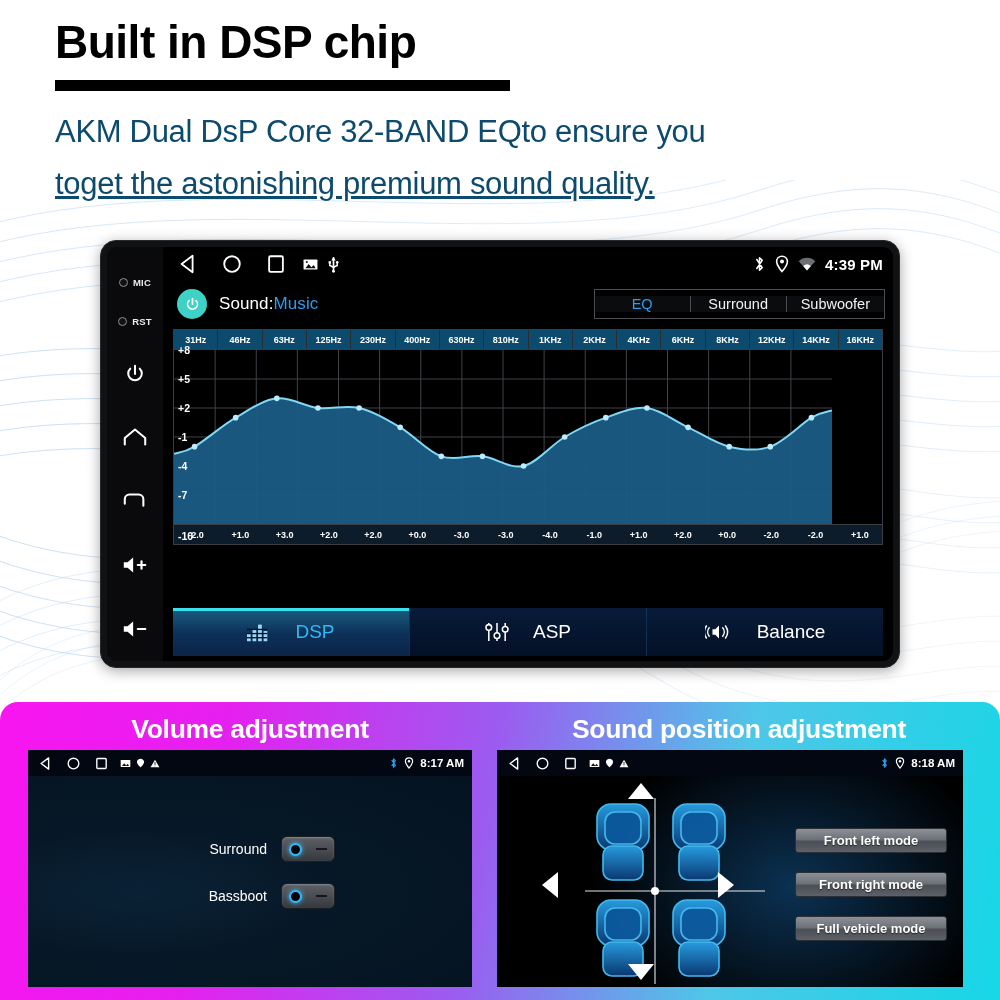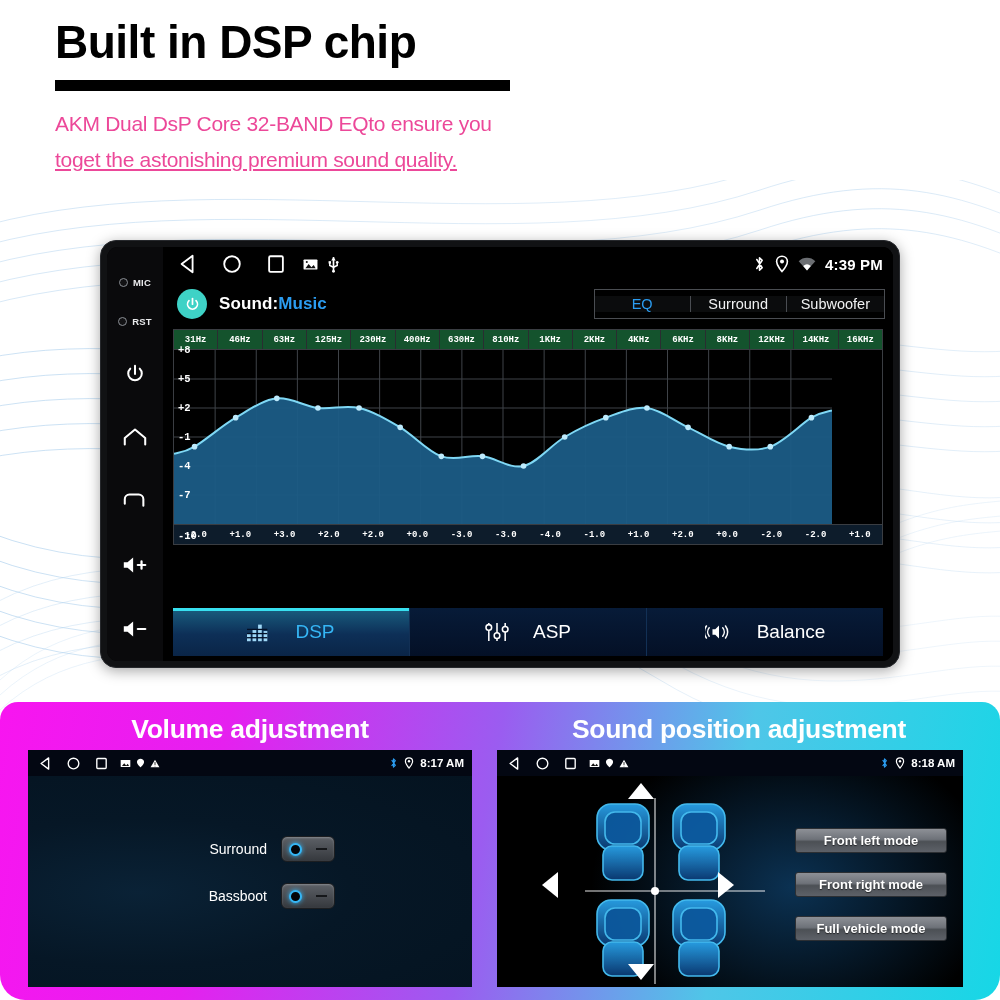--- a/index.html
+++ b/index.html
@@ -2,34 +2,34 @@
 <html><head>
 <meta charset="utf-8">
 <style>
   * { box-sizing: border-box; margin: 0; padding: 0; }
   html, body {
     width: 1000px; height: 1000px;
     font-family: "Liberation Sans", sans-serif;
     background: #ffffff;
     overflow: hidden;
   }
-  #page { position: relative; width: 1000px; height: 1000px; background:#fff; overflow:hidden;border-radius:25px; }
+  #page { position: relative; width: 1000px; height: 1000px; background:#fff; overflow:hidden; }
 
   
   .bg-waves { position:absolute; left:0; top:180px; width:1000px; height:530px; z-index:0; pointer-events:none; }
 
   
   .headline-wrap { position:absolute; left:55px; top:18px; width:940px; z-index:5; }
   .headline {
     font-size: 46px; font-weight: bold; color:#000; letter-spacing:-0.5px;
     line-height: 1.05; font-family:"Liberation Sans", sans-serif;
   }
   .rule { width:455px; height:11px; background:#000; margin-top:14px; }
   .subhead {
-    margin-top: 16px; font-size: 21px; color:#ec4899; line-height:1.6;
+    margin-top: 16px; font-size: 31px; color:#0c4a6e; line-height:1.6;
     font-family:"Liberation Sans", sans-serif; letter-spacing:-0.3px;
   }
 
   
   .unit {
     position:absolute; left:100px; top:240px; width:800px; height:428px;
     background:#111214; border-radius:16px; z-index:6;
     box-shadow: 0 3px 14px rgba(0,0,0,.35);
     border:1px solid #26282c;
     overflow:hidden;
@@ -55,32 +55,32 @@
   .nav-icons .tiny { margin-left:-6px; display:flex; align-items:center; gap:9px; }
   .status-right { margin-left:auto; display:flex; align-items:center; gap:9px; }
   .clock { font-size:15px; font-weight:bold; color:#fff; letter-spacing:.2px; }
 
   
   .sound-row { height:46px; display:flex; align-items:center; padding:0 8px 0 14px; }
   .pwr-circle {
     width:30px; height:30px; border-radius:50%; background:#3ed2c6;
     display:flex; align-items:center; justify-content:center; flex:0 0 30px;
   }
-  .sound-label { margin-left:12px; font-size:17px; color:#fff; font-weight:700; letter-spacing:.1px; }
+  .sound-label { margin-left:12px; font-size:17px; color:#fff; font-weight:400; letter-spacing:.1px; }
   .sound-label .val { color:#2b9cf0; }
   .seg-group { margin-left:auto; display:flex; border:1px solid #4a4d52; height:30px;align-items:center; }
   .seg {
     min-width:96px; padding:0 14px; display:flex; align-items:center; justify-content:center;
     font-size:14.5px; color:#f0f1f2; border-right:1px solid #4a4d52; background:#0b0c0d;
   }
   .seg:last-child { border-right:none; }
   .seg.active { color:#2b9cf0; }
 
   
-  .eq-box { margin:2px 10px 0 10px; height:216px; background:#14532d; border:1px solid #3a3d42; position:relative;font-family:Liberation Mono, monospace; }
+  .eq-box { margin:2px 10px 0 10px; height:216px; background:#0c4a6e; border:1px solid #3a3d42; position:relative; }
   .freq-row { height:20px; display:flex; border-bottom:1px solid #3a3d42; }
   .freq-cell { flex:1; display:flex; align-items:center; justify-content:center; font-size:9px; font-weight:bold; color:#fff; border-right:1px solid #2a2d31; }
   .freq-cell:last-child { border-right:none; }
   .plot { position:relative; height:174px; background:#000; }
   .plot svg { position:absolute; left:0; top:0; }
   .ylabels { position:absolute; left:2px; top:0; width:22px; height:100%; z-index:3; }
   .ylab { position:absolute; font-size:10.5px; font-weight:bold; color:#fff; left:2px; transform:translateY(-50%); }
   .val-row { height:20px; display:flex; border-top:1px solid #3a3d42; background:#0d1c2b; }
   .val-cell { flex:1; display:flex; align-items:center; justify-content:center; font-size:9px; font-weight:bold; color:#fff; }
 

